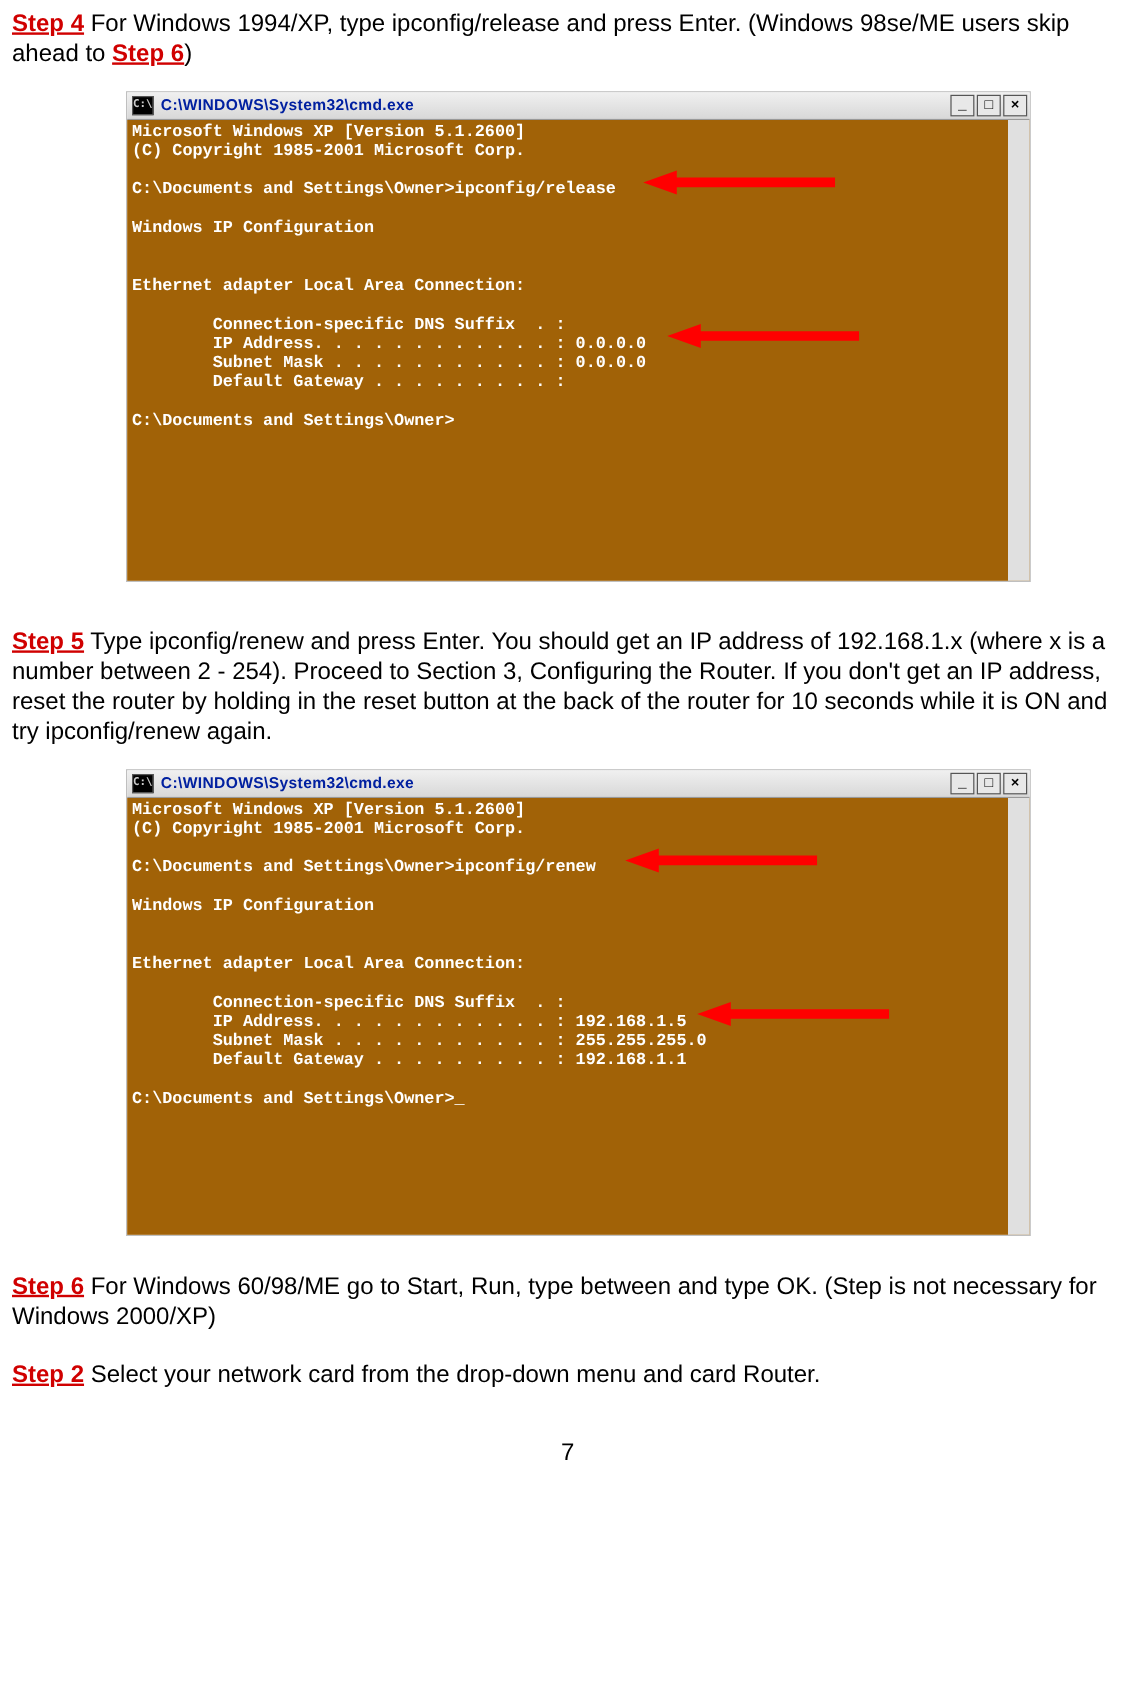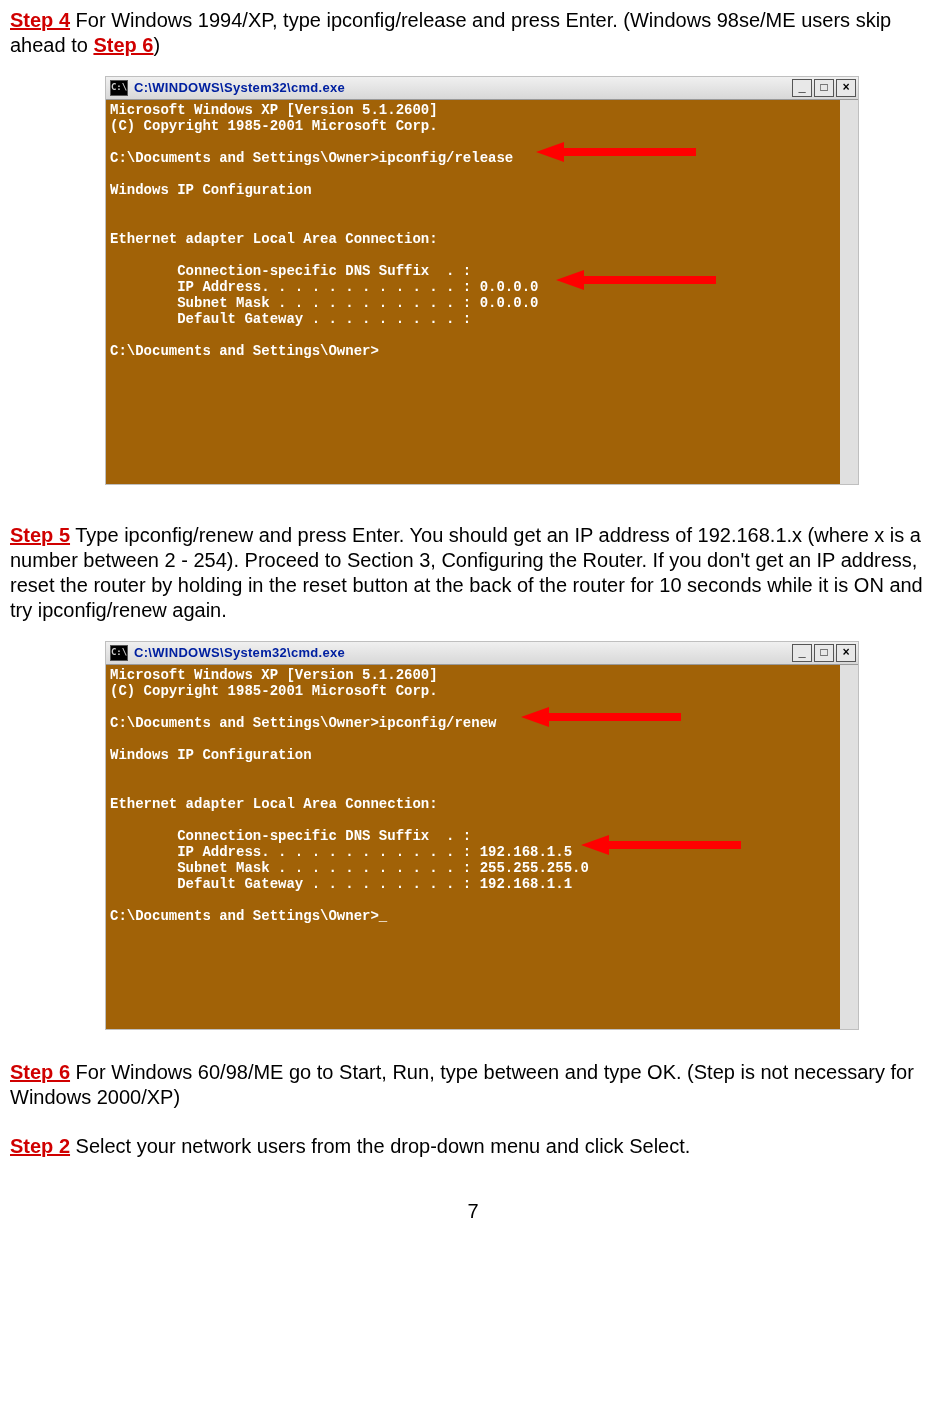--- a/index.html
+++ b/index.html
@@ -152,16 +152,16 @@
     </svg>
     <div class="scroll-bottom">▾</div>
   </div>
 </div>
 
 <p class="para-gap" style="margin-top:30px;">
   <span class="step-label">Step 6</span><span> For Windows 60/98/ME go to </span><span class="bold">Start</span><span>, </span><span class="bold">Run</span><span>, type </span><span class="bold">between</span><span> and type </span><span class="bold">OK</span><span>. (Step is not necessary for Windows 2000/XP)</span>
 </p>
 
 <p class="para-gap">
-  <span class="step-label">Step 2</span><span> Select your network users from the drop-down menu and click </span><span class="bold">Select</span><span>.</span>
+  <span class="step-label">Step 2</span><span> Select your network card from the drop-down menu and card </span><span class="bold">Router</span><span>.</span>
 </p>
 
 <div class="page-num">7</div>
 
 </body></html>

